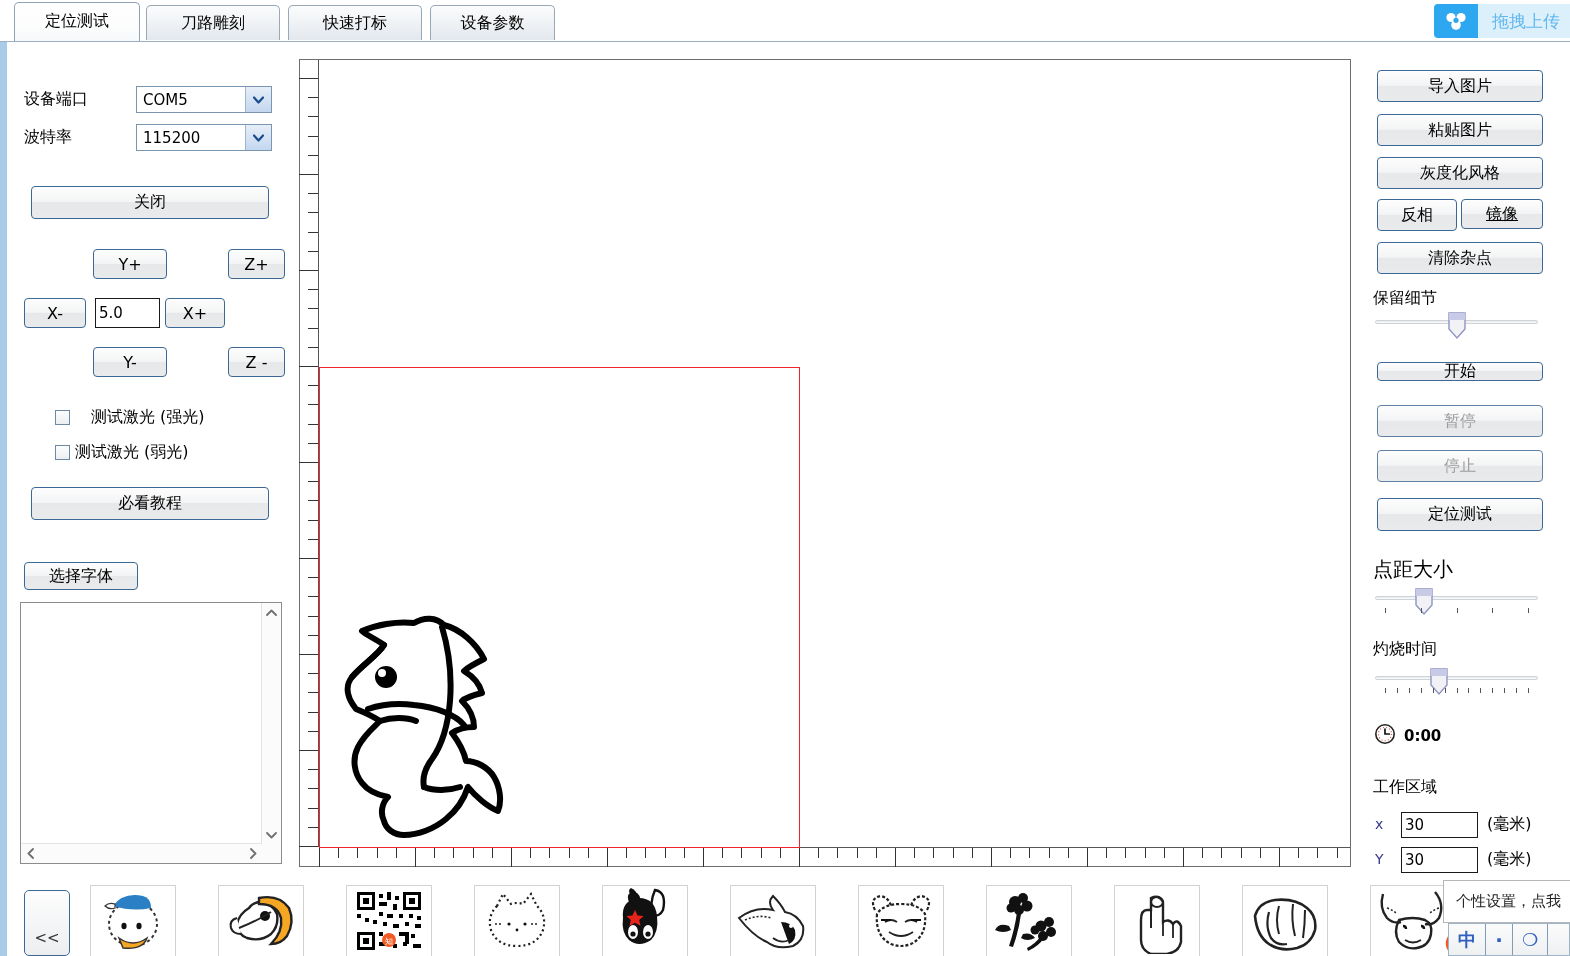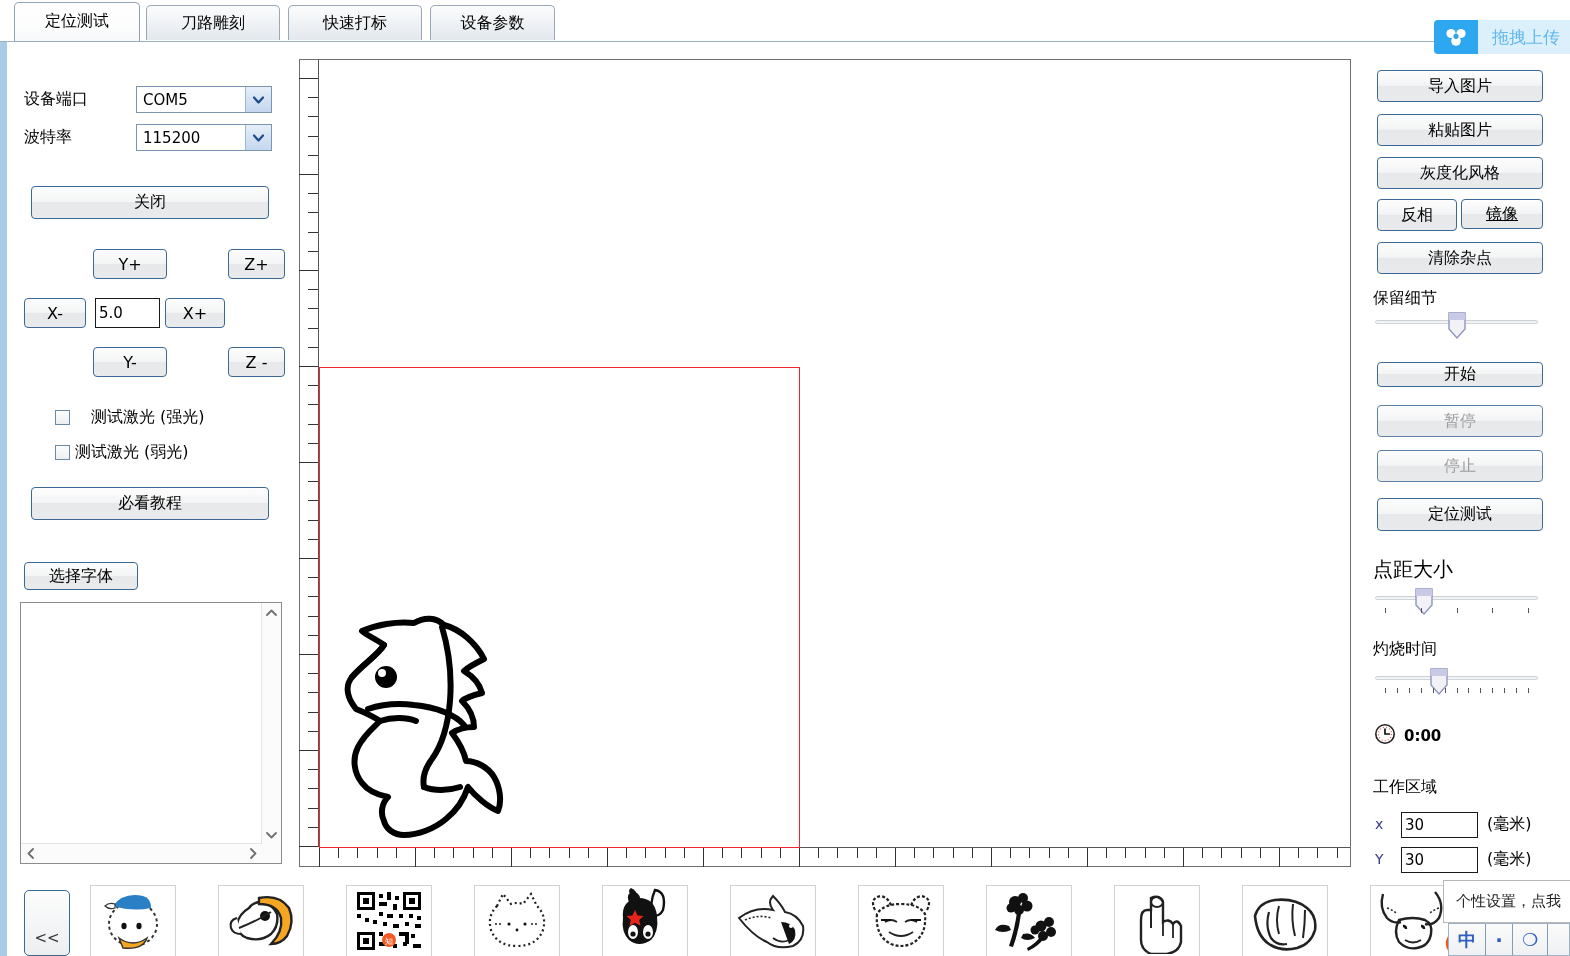--- a/index.html
+++ b/index.html
@@ -23,21 +23,21 @@
        background:linear-gradient(to bottom,#fbfcfd 0%,#eef1f4 55%,#e3e8ee 100%);
        box-sizing:border-box;cursor:default;}
   .tab.active{background:linear-gradient(to bottom,#ffffff 0%,#fdfdfd 60%,#f6f8fa 100%);
        top:2px;height:39px;line-height:36px;border-color:#8fa3b5;z-index:3;}
   #tab0{left:14px;width:126px;}
   #tab1{left:146px;width:134px;}
   #tab2{left:288px;width:134px;}
   #tab3{left:430px;width:125px;}
 
   
-  #cloud-wrap{position:absolute;right:0;top:20px;height:34px;display:flex;align-items:center;}
+  #cloud-wrap{position:absolute;right:0;top:4px;height:34px;display:flex;align-items:center;}
   #cloud-icon-box{width:44px;height:34px;background:#2ca7f0;border-radius:4px 0 0 4px;
       display:flex;align-items:center;justify-content:center;}
   #cloud-label{height:34px;line-height:34px;background:#dcf0fc;color:#62b8ee;
       font-size:17px;padding:0 10px 0 14px;white-space:nowrap;}
 
   
   .lbl{position:absolute;font-size:16px;color:#000;}
   .combo{position:absolute;height:27px;border:1px solid #7a96b0;background:#fff;
      box-sizing:border-box;display:flex;align-items:center;}
   .combo .val{flex:1;padding-left:6px;font-size:15px;color:#000;
@@ -361,21 +361,21 @@
 <div class="sliderwrap" id="sl-detail" style="left:1375px;top:312px;width:163px;height:28px;">
   <div class="strack"></div>
   <div class="sthumb" style="left: 71.5px;">
     <svg width="20" height="28" viewBox="0 0 20 28">
       <path d="M2 1 H18 V17 L10 26 L2 17 Z" fill="#f2f2f6" stroke="#8f93c4" stroke-width="1.4"></path>
       <path d="M2 1 H18 V8 H2 Z" fill="#c9cbe6"></path>
     </svg>
   </div>
 </div>
 
-<div class="btn" style="left:1377px;top:362px;width:166px;height:25px;">开始</div>
+<div class="btn" style="left:1377px;top:362px;width:166px;height:19px;">开始</div>
 <div class="btn dis" style="left:1377px;top:405px;width:166px;height:32px;">暂停</div>
 <div class="btn dis" style="left:1377px;top:450px;width:166px;height:32px;">停止</div>
 <div class="btn" style="left:1377px;top:498px;width:166px;height:33px;">定位测试</div>
 
 <div class="sub" style="left:1373px;top:556px;font-size:20px;">点距大小</div>
 <div class="sliderwrap" id="sl-dot" style="left:1375px;top:588px;width:163px;height:28px;">
   <div class="strack"></div>
   <div class="sthumb" style="left: 38.61px;">
     <svg width="20" height="28" viewBox="0 0 20 28">
       <path d="M2 1 H18 V17 L10 26 L2 17 Z" fill="#f2f2f6" stroke="#8f93c4" stroke-width="1.4"></path>

